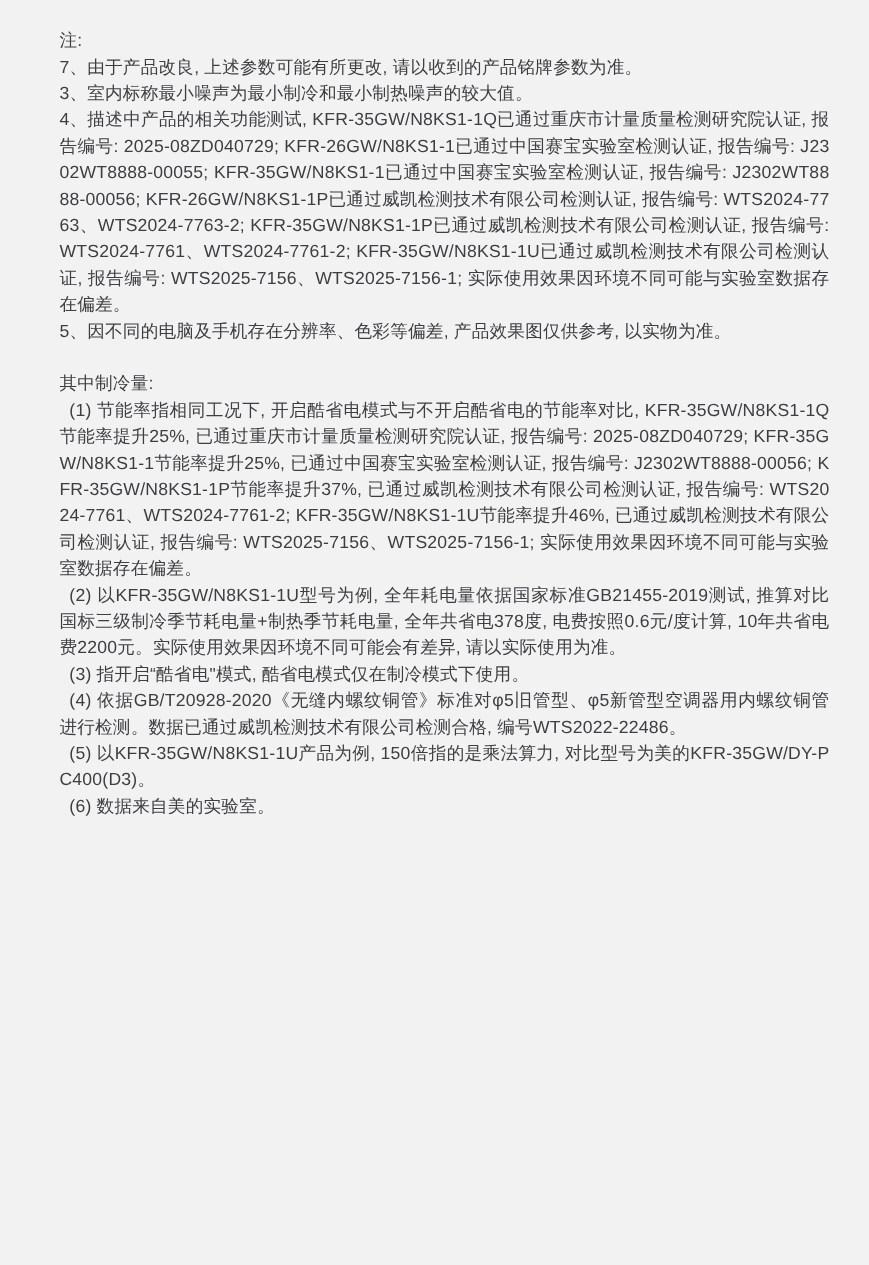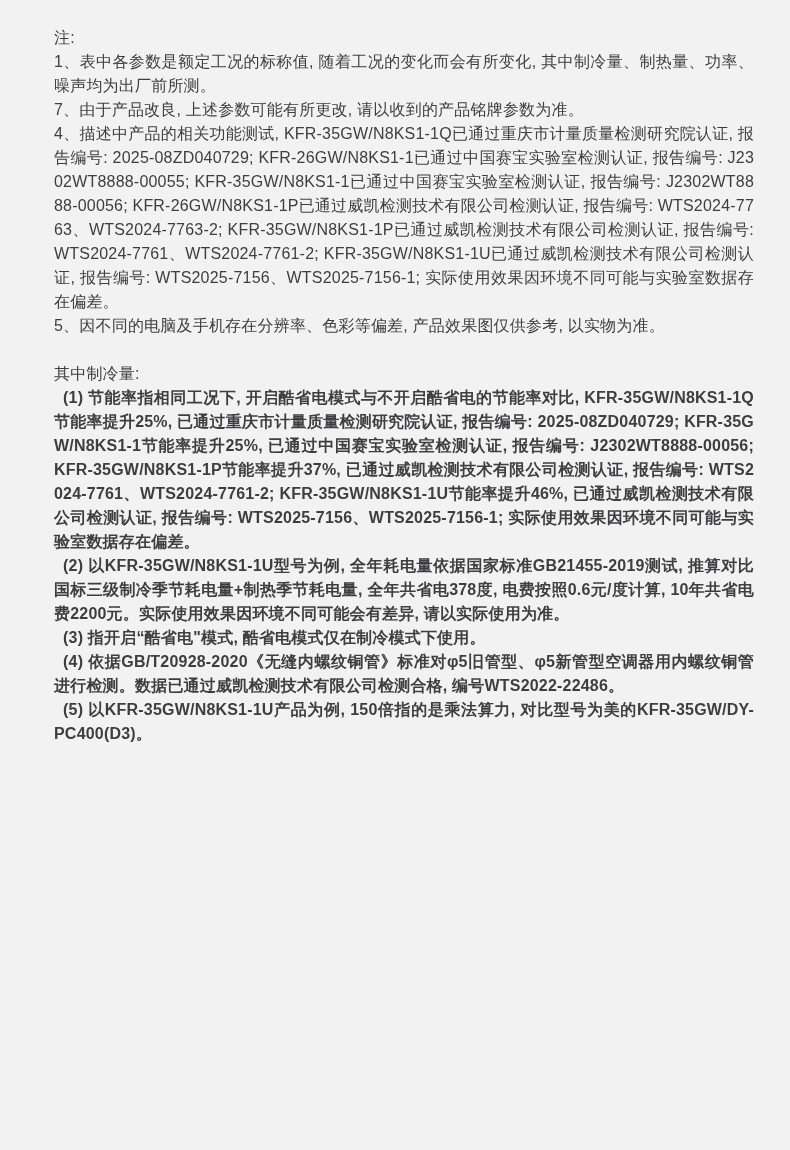--- a/index.html
+++ b/index.html
@@ -27,38 +27,38 @@
     word-break: break-all;
   }
   .section-title {
     text-align: left;
   }
   .remarks-title {
     margin-top: 24px !important;
   }
   .remark-item {
     text-indent: 9px;
-    font-weight: bold;
   }
 </style>
 </head>
 <body>
 
 <div class="page">
 
   <section>
     <p class="section-title">注:</p>
-    <p class="note-item">1、表中各参数是额定工况的标称值, 随着工况的变化而会有所变化, 其中制冷量、制热量、功率、噪声均为出厂前所测。</p>
     <p class="note-item">7、由于产品改良, 上述参数可能有所更改, 请以收到的产品铭牌参数为准。</p>
+    <p class="note-item">3、室内标称最小噪声为最小制冷和最小制热噪声的较大值。</p>
     <p class="note-item">4、描述中产品的相关功能测试, KFR-35GW/N8KS1-1Q已通过重庆市计量质量检测研究院认证, 报告编号: 2025-08ZD040729; KFR-26GW/N8KS1-1已通过中国赛宝实验室检测认证, 报告编号: J2302WT8888-00055; KFR-35GW/N8KS1-1已通过中国赛宝实验室检测认证, 报告编号: J2302WT8888-00056; KFR-26GW/N8KS1-1P已通过威凯检测技术有限公司检测认证, 报告编号: WTS2024-7763、WTS2024-7763-2; KFR-35GW/N8KS1-1P已通过威凯检测技术有限公司检测认证, 报告编号: WTS2024-7761、WTS2024-7761-2; KFR-35GW/N8KS1-1U已通过威凯检测技术有限公司检测认证, 报告编号: WTS2025-7156、WTS2025-7156-1; 实际使用效果因环境不同可能与实验室数据存在偏差。</p>
     <p class="note-item">5、因不同的电脑及手机存在分辨率、色彩等偏差, 产品效果图仅供参考, 以实物为准。</p>
   </section>
 
   <section>
     <p class="section-title remarks-title">其中制冷量:</p>
     <p class="remark-item">(1) 节能率指相同工况下, 开启酷省电模式与不开启酷省电的节能率对比, KFR-35GW/N8KS1-1Q节能率提升25%, 已通过重庆市计量质量检测研究院认证, 报告编号: 2025-08ZD040729; KFR-35GW/N8KS1-1节能率提升25%, 已通过中国赛宝实验室检测认证, 报告编号: J2302WT8888-00056; KFR-35GW/N8KS1-1P节能率提升37%, 已通过威凯检测技术有限公司检测认证, 报告编号: WTS2024-7761、WTS2024-7761-2; KFR-35GW/N8KS1-1U节能率提升46%, 已通过威凯检测技术有限公司检测认证, 报告编号: WTS2025-7156、WTS2025-7156-1; 实际使用效果因环境不同可能与实验室数据存在偏差。</p>
     <p class="remark-item">(2) 以KFR-35GW/N8KS1-1U型号为例, 全年耗电量依据国家标准GB21455-2019测试, 推算对比国标三级制冷季节耗电量+制热季节耗电量, 全年共省电378度, 电费按照0.6元/度计算, 10年共省电费2200元。实际使用效果因环境不同可能会有差异, 请以实际使用为准。</p>
     <p class="remark-item">(3) 指开启“酷省电"模式, 酷省电模式仅在制冷模式下使用。</p>
     <p class="remark-item">(4) 依据GB/T20928-2020《无缝内螺纹铜管》标准对φ5旧管型、φ5新管型空调器用内螺纹铜管进行检测。数据已通过威凯检测技术有限公司检测合格, 编号WTS2022-22486。</p>
     <p class="remark-item">(5) 以KFR-35GW/N8KS1-1U产品为例, 150倍指的是乘法算力, 对比型号为美的KFR-35GW/DY-PC400(D3)。</p>
+    <p class="remark-item">(6) 数据来自美的实验室。</p>
   </section>
 
 </div>
 
 </body></html>

